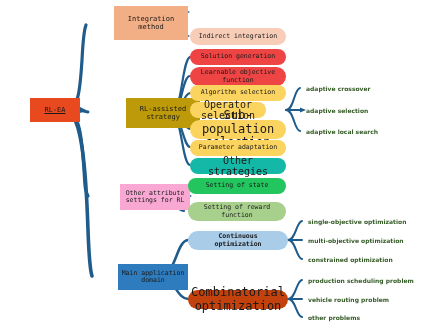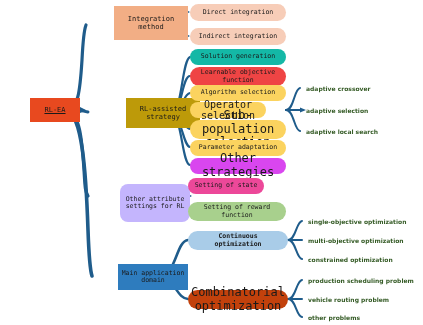--- a/index.html
+++ b/index.html
@@ -84,70 +84,67 @@
   </svg>
 
   <div class="node rect" style="left:2px;top:98px;width:50px;height:24px;background:#E8491F;font-size:7px;text-decoration:underline;">
     <span>RL-EA</span>
   </div>
 
   <div class="node rect" style="left:86px;top:6px;width:74px;height:34px;background:#F2AE85;font-size:7px;">
     <span>Integration
 method</span>
   </div>
-  <div class="node pill" style="left:190px;top:4px;width:96px;height:17px;background:#F7CDB8;font-size:6.5px;">
-    <span>Direct integration</span>
-  </div>
   <div class="node pill" style="left:190px;top:28px;width:96px;height:17px;background:#F7CDB8;font-size:6.5px;">
     <span>Indirect integration</span>
   </div>
 
   <div class="node rect" style="left:98px;top:98px;width:74px;height:30px;background:#BD9A09;font-size:7px;">
     <span>RL-assisted
 strategy</span>
   </div>
-  <div class="node pill" style="left:190px;top:49px;width:96px;height:16px;background:#14b8a6;font-size:6.5px;">
+  <div class="node pill" style="left:190px;top:49px;width:96px;height:16px;background:#ef4444;font-size:6.5px;">
     <span>Solution generation</span>
   </div>
   <div class="node pill" style="left:190px;top:67px;width:96px;height:19px;background:#ef4444;font-size:6.5px;">
     <span>Learnable objective
 function</span>
   </div>
   <div class="node pill" style="left:190px;top:85px;width:96px;height:16px;background:#FBD35F;font-size:6.5px;">
     <span>Algorithm selection</span>
   </div>
   <div class="node pill" style="left:190px;top:102px;width:76px;height:16px;background:#FBD35F;font-size:10px;">
     <span>Operator selection</span>
   </div>
   <div class="node pill" style="left:190px;top:120px;width:96px;height:19px;background:#FBD35F;font-size:12px;">
     <span>Sub-population
 selection</span>
   </div>
   <div class="node pill" style="left:190px;top:140px;width:96px;height:16px;background:#FBD35F;font-size:6.5px;">
     <span>Parameter adaptation</span>
   </div>
-  <div class="node pill" style="left:190px;top:158px;width:96px;height:16px;background:#d946ef;font-size:12px;">
+  <div class="node pill" style="left:190px;top:158px;width:96px;height:16px;background:#14b8a6;font-size:10px;">
     <span>Other strategies</span>
   </div>
 
   <div class="leaf-label" style="left:306px;top:83px;height:10px;font-size:6px;">
     <span>adaptive crossover</span>
   </div>
   <div class="leaf-label" style="left:306px;top:105px;height:10px;font-size:6px;">
     <span>adaptive selection</span>
   </div>
   <div class="leaf-label" style="left:306px;top:126px;height:10px;font-size:6px;">
     <span>adaptive local search</span>
   </div>
 
-  <div class="node rect" style="left:92px;top:184px;width:70px;height:38px;background:#c4b5fd;font-size:6.5px;border-radius:8px;">
+  <div class="node rect" style="left:92px;top:184px;width:70px;height:26px;background:#f9a8d4;font-size:6.5px;">
     <span>Other attribute
 settings for RL</span>
   </div>
-  <div class="node pill" style="left:188px;top:178px;width:76px;height:16px;background:#ec4899;font-size:6.5px;">
+  <div class="node pill" style="left:188px;top:178px;width:98px;height:16px;background:#22c55e;font-size:6.5px;">
     <span>Setting of state</span>
   </div>
   <div class="node pill" style="left:188px;top:202px;width:98px;height:19px;background:#A8D08D;font-size:6.5px;">
     <span>Setting of reward
 function</span>
   </div>
 
   <div class="node rect" style="left:90px;top:264px;width:70px;height:26px;background:#2E7CBE;font-size:6.5px;">
     <span>Main application
 domain</span>

